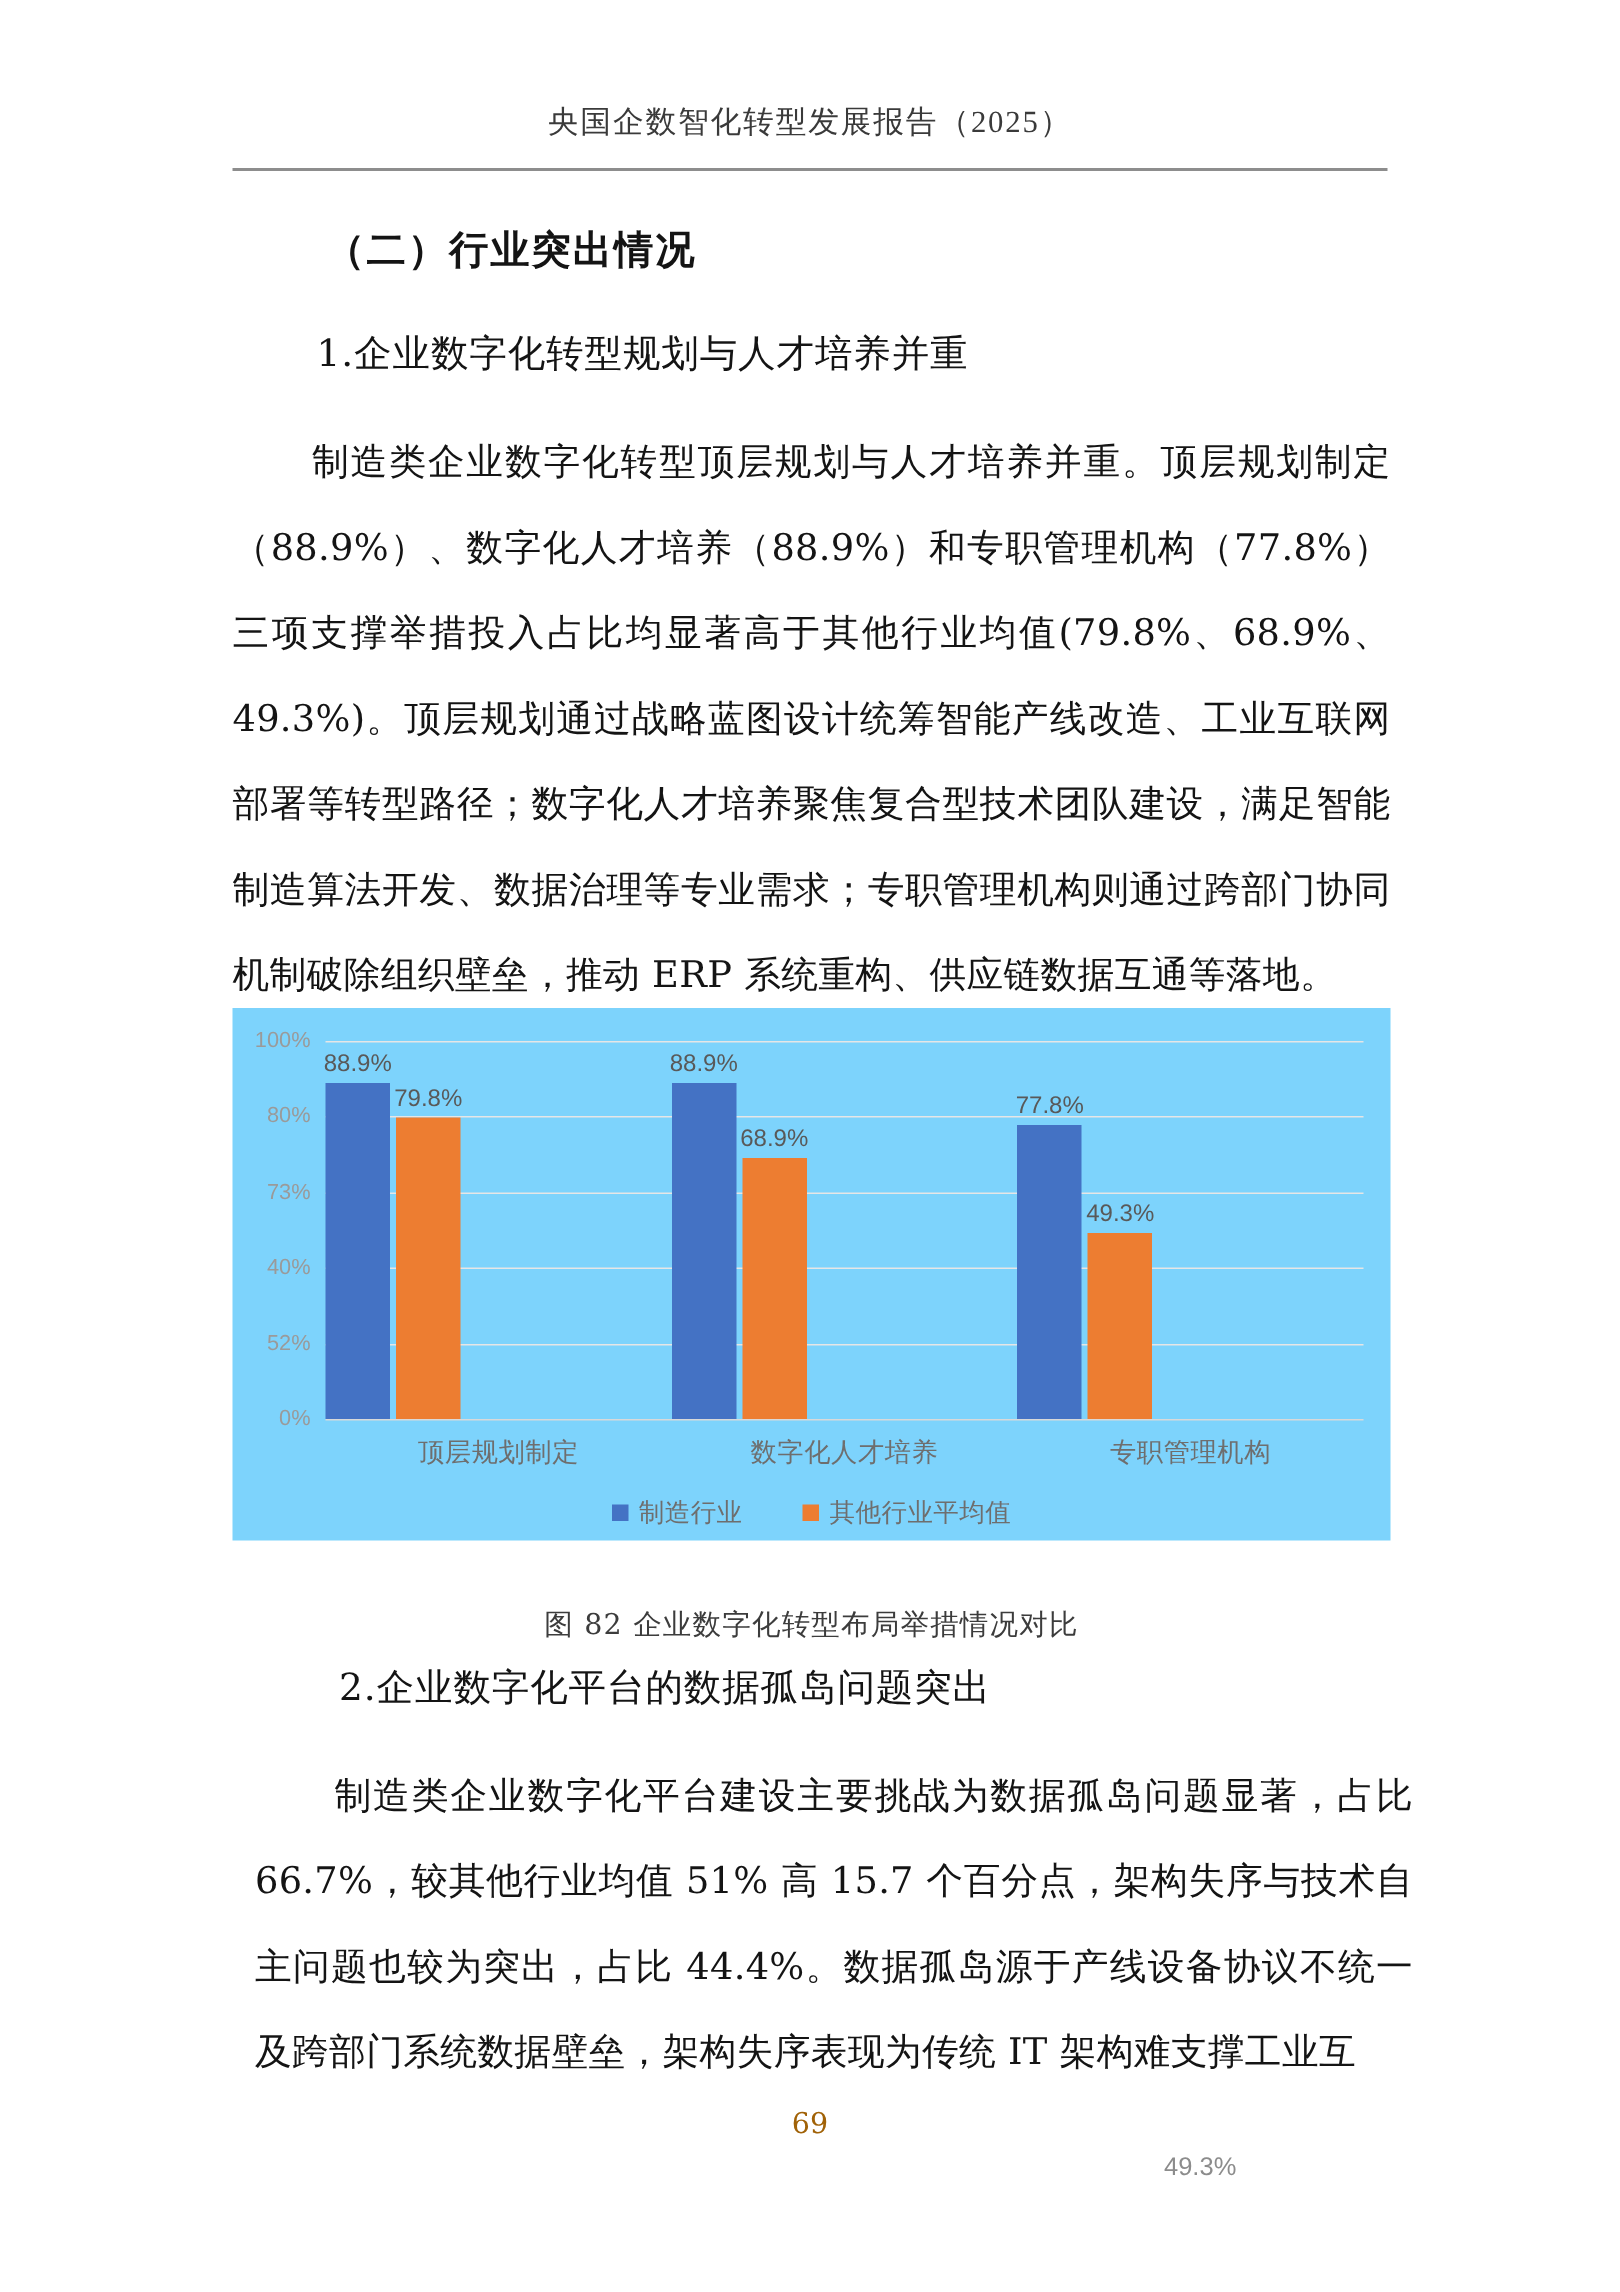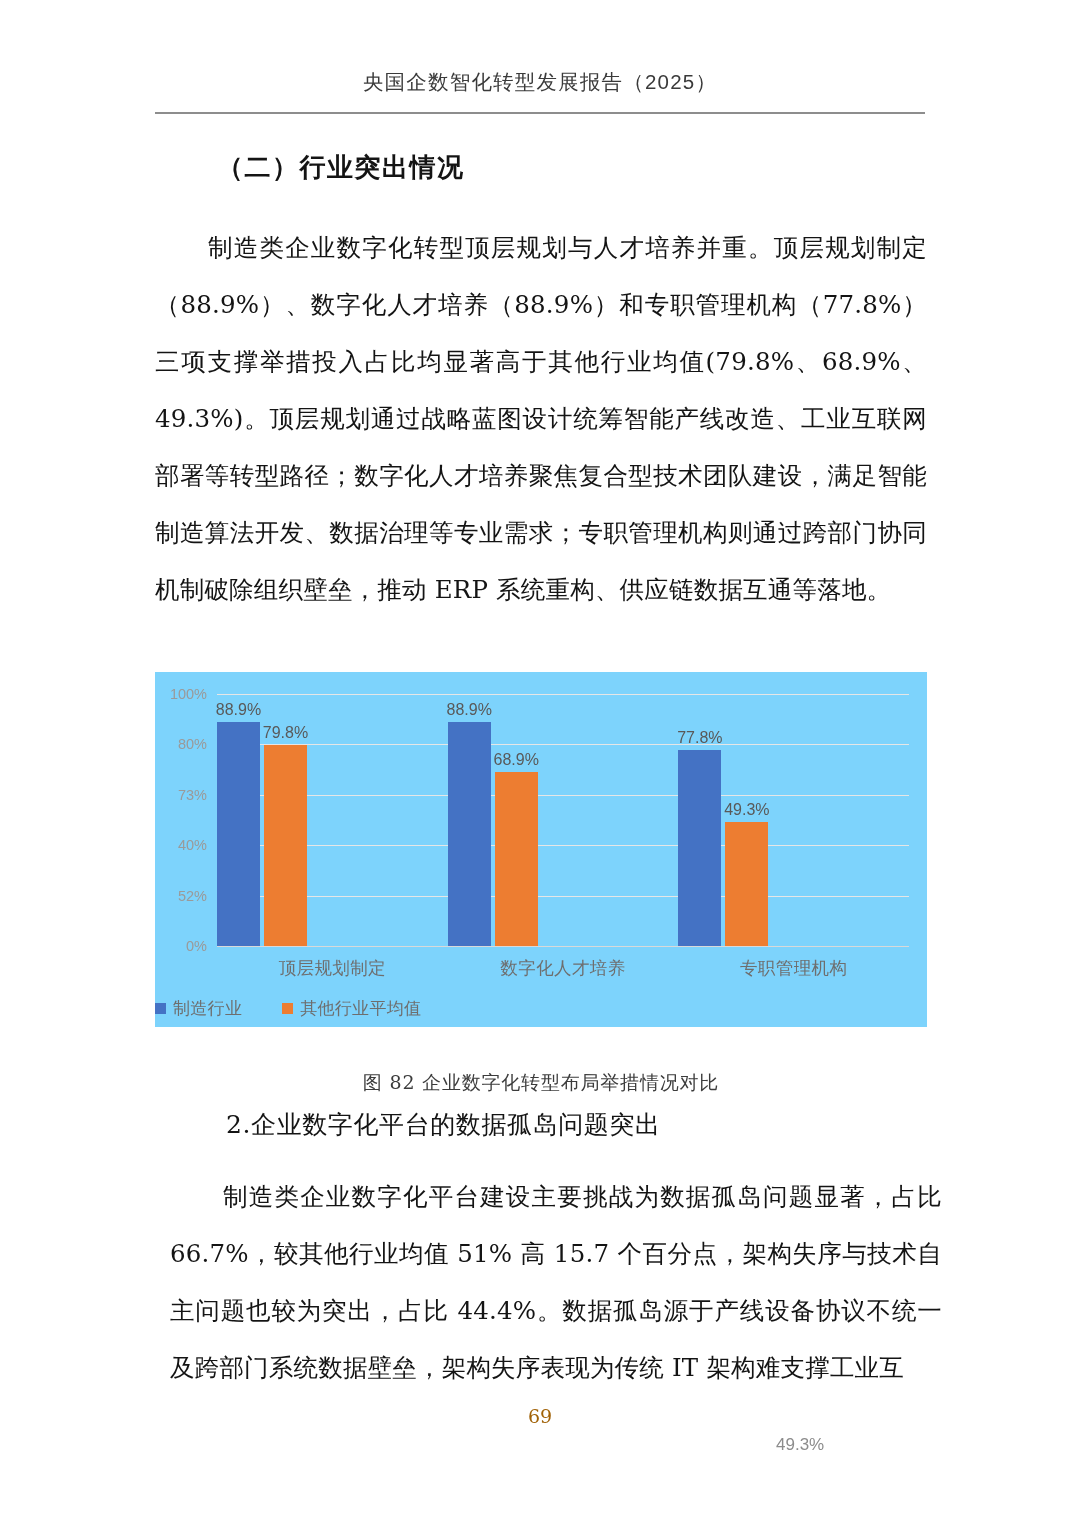--- a/index.html
+++ b/index.html
@@ -23,21 +23,21 @@
 
   
   .header-area {
     position: absolute;
     left: 0;
     top: 70px;
     width: 1080px;
     text-align: center;
   }
   .header-title {
-    font-family: Liberation Sans, sans-serif;
+    font-family: Liberation Serif, serif;
     font-size: 20.5px;
     letter-spacing: 1.2px;
     color: #3a3a3a;
     line-height: 1.2;
     white-space: nowrap;
   }
   .header-rule {
     position: absolute;
     left: 155px;
     top: 112px;
@@ -178,21 +178,21 @@
     color: #6e6e6e;
     font-family: "Liberation Sans", "DejaVu Sans", sans-serif;
     letter-spacing: 0.4px;
   }
   .legend {
     position: absolute;
     left: 0;
     right: 0;
     top: 325px;
     display: flex;
-    justify-content: flex-start;
+    justify-content: center;
     gap: 40px;
     align-items: center;
   }
   .legend-item {
     display: flex;
     align-items: center;
     gap: 7px;
   }
   .legend-swatch {
     width: 11px;
@@ -252,20 +252,21 @@
 
 <div id="page">
 
   <div class="header-area">
     <div class="header-title">央国企数智化转型发展报告（2025）</div>
   </div>
   <div class="header-rule"></div>
 
   <div class="content">
     <h2 class="heading-2">（二）行业突出情况</h2>
+    <h3 class="heading-3">1.企业数字化转型规划与人才培养并重</h3>
     <p class="para"><span class="indent"></span><span>制造类企业数字化转型顶层规划与人才培养并重。顶层规划制定（88.9%）、数字化人才培养（88.9%）和专职管理机构（77.8%）三项支撑举措投入占比均显著高于其他行业均值(79.8%、68.9%、49.3%)。顶层规划通过战略蓝图设计统筹智能产线改造、工业互联网部署等转型路径；数字化人才培养聚焦复合型技术团队建设，满足智能制造算法开发、数据治理等专业需求；专职管理机构则通过跨部门协同机制破除组织壁垒，推动 ERP 系统重构、供应链数据互通等落地。</span></p>
   </div>
 
   <div class="figure">
     <div class="chart-box">
 
       <div class="plot">
 
         <div class="gridline" style="top:0%">
           <span class="ytick">100%</span>

